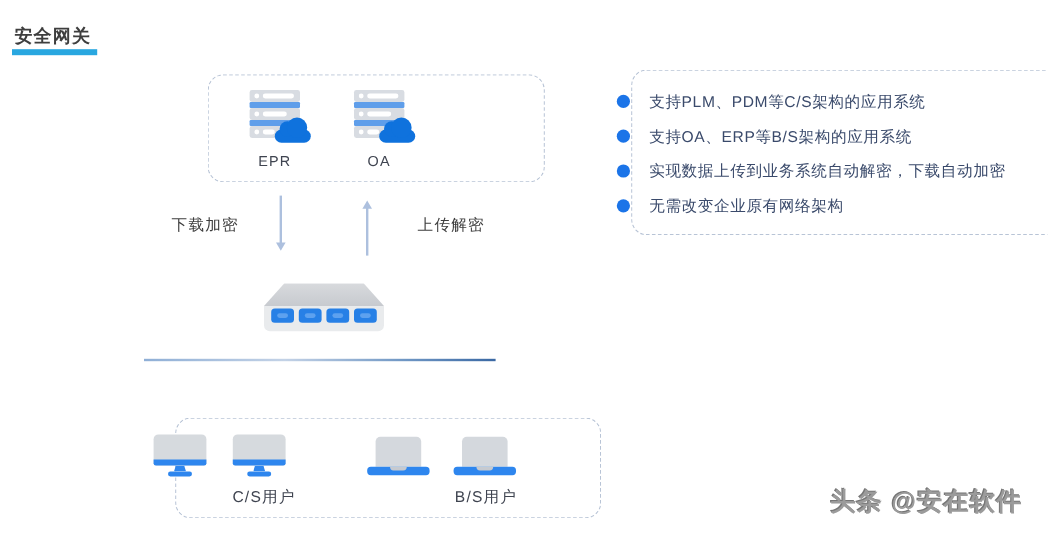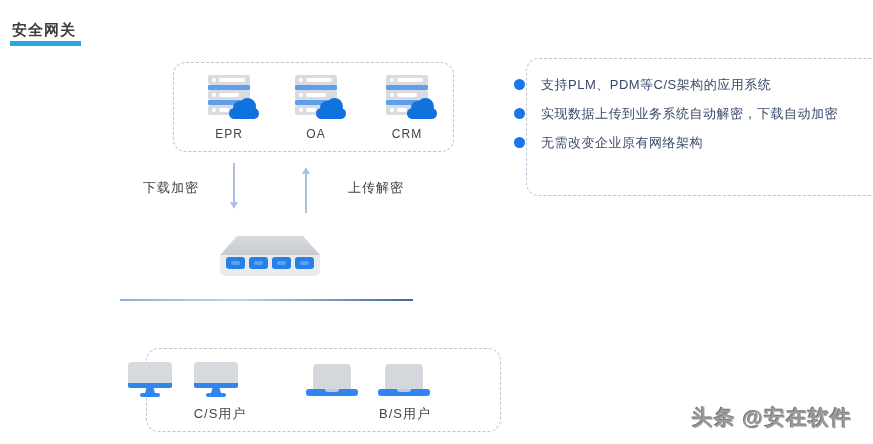--- a/index.html
+++ b/index.html
@@ -127,40 +127,20 @@
           </div>
         <div class="stripe stripe-2"></div>
         <div class="slab slab-3">
             <span class="dot"></span>
             <span class="line"></span>
           </div>
         <div class="cloud"></div>
       </div>
       <div class="server-label">OA</div>
     </div>
-    <div class="server-unit" style="left:198px;top:12px;">
-      <div class="srv">
-        <div class="slab slab-1">
-            <span class="dot"></span>
-            <span class="line"></span>
-          </div>
-        <div class="stripe stripe-1"></div>
-        <div class="slab slab-2">
-            <span class="dot"></span>
-            <span class="line"></span>
-          </div>
-        <div class="stripe stripe-2"></div>
-        <div class="slab slab-3">
-            <span class="dot"></span>
-            <span class="line"></span>
-          </div>
-        <div class="cloud"></div>
-      </div>
-      <div class="server-label">CRM</div>
-    </div>
   </div>
 
   <div class="arrow-v arrow-down"></div>
   <div class="arrow-v arrow-up"></div>
   <div class="flow-label flow-download">下载加密</div>
   <div class="flow-label flow-upload">上传解密</div>
 
   <div class="gateway">
     <div class="g-top"></div>
     <div class="g-front">
@@ -200,20 +180,24 @@
   <div class="user-label bs-label">B/S用户</div>
 
   <div class="dashed-box box-features"></div>
   <div class="features">
     <div class="feature-row">
       <span class="bullet"></span>
       <span class="feature-text">支持PLM、PDM等C/S架构的应用系统</span>
     </div>
     <div class="feature-row">
       <span class="bullet"></span>
+      <span class="feature-text">支持OA、ERP等B/S架构的应用系统</span>
+    </div>
+    <div class="feature-row">
+      <span class="bullet"></span>
       <span class="feature-text">实现数据上传到业务系统自动解密，下载自动加密</span>
     </div>
     <div class="feature-row">
       <span class="bullet"></span>
       <span class="feature-text">无需改变企业原有网络架构</span>
     </div>
   </div>
 
   <div class="watermark">头条 @安在软件</div>
 

